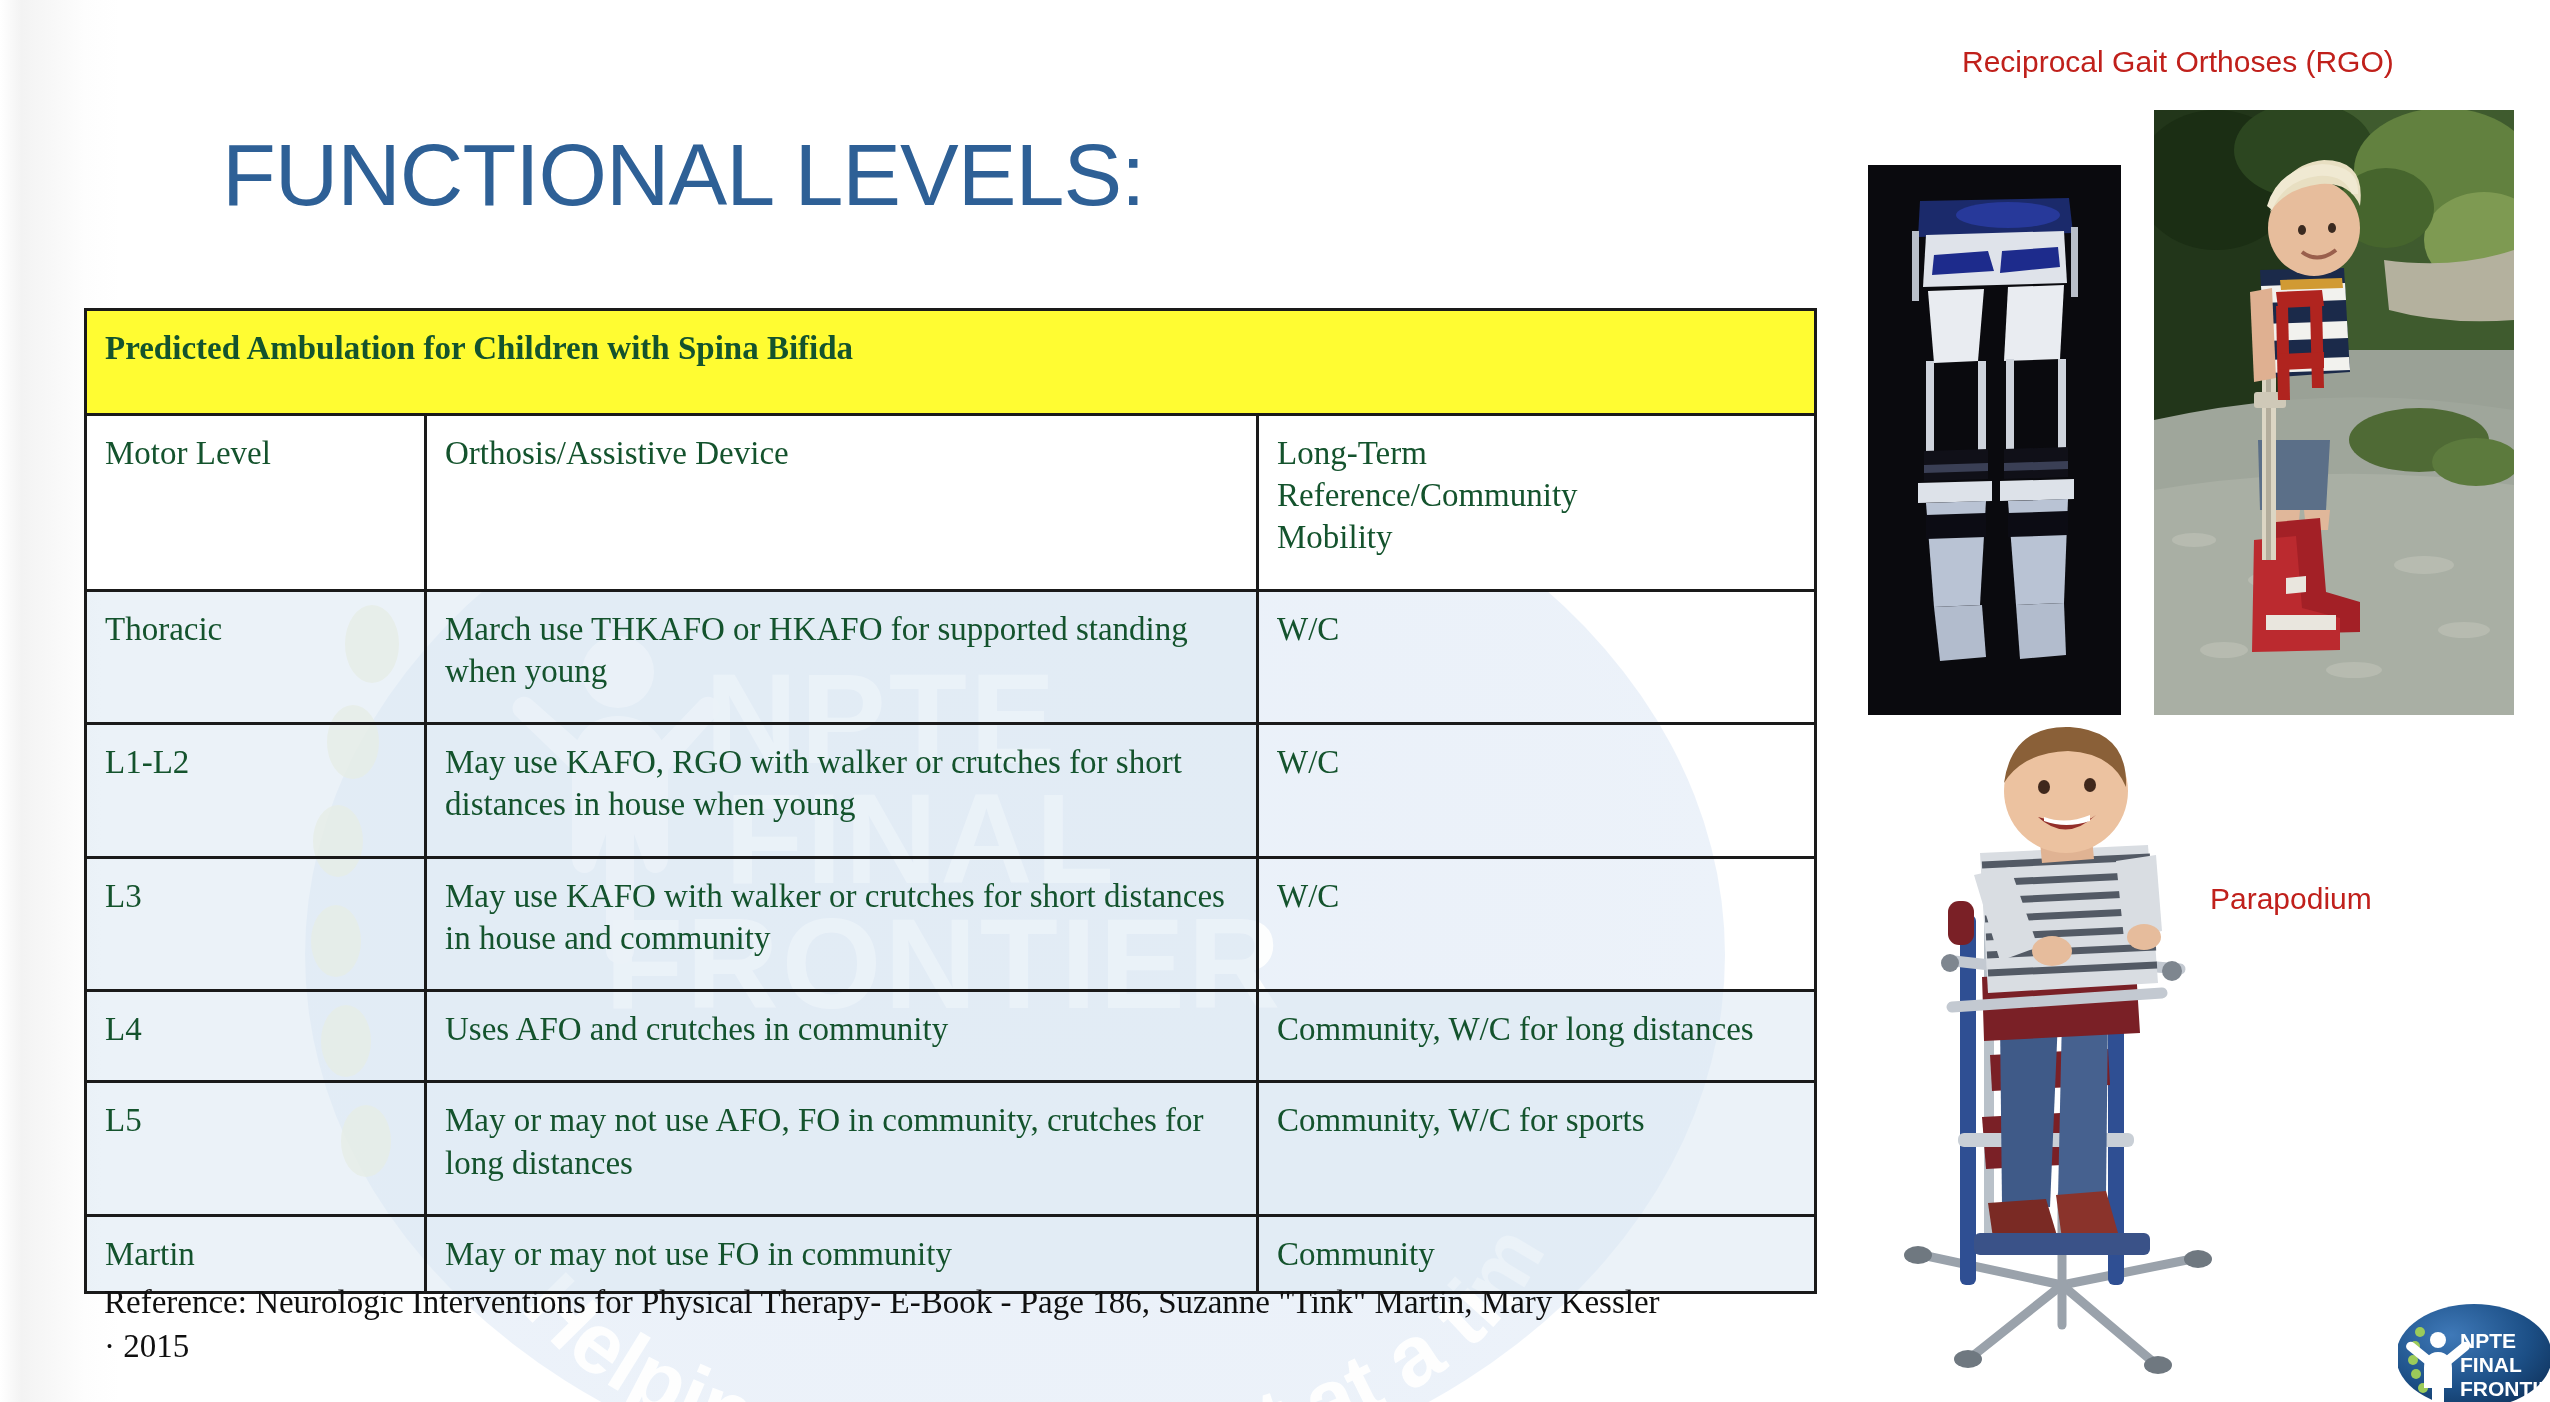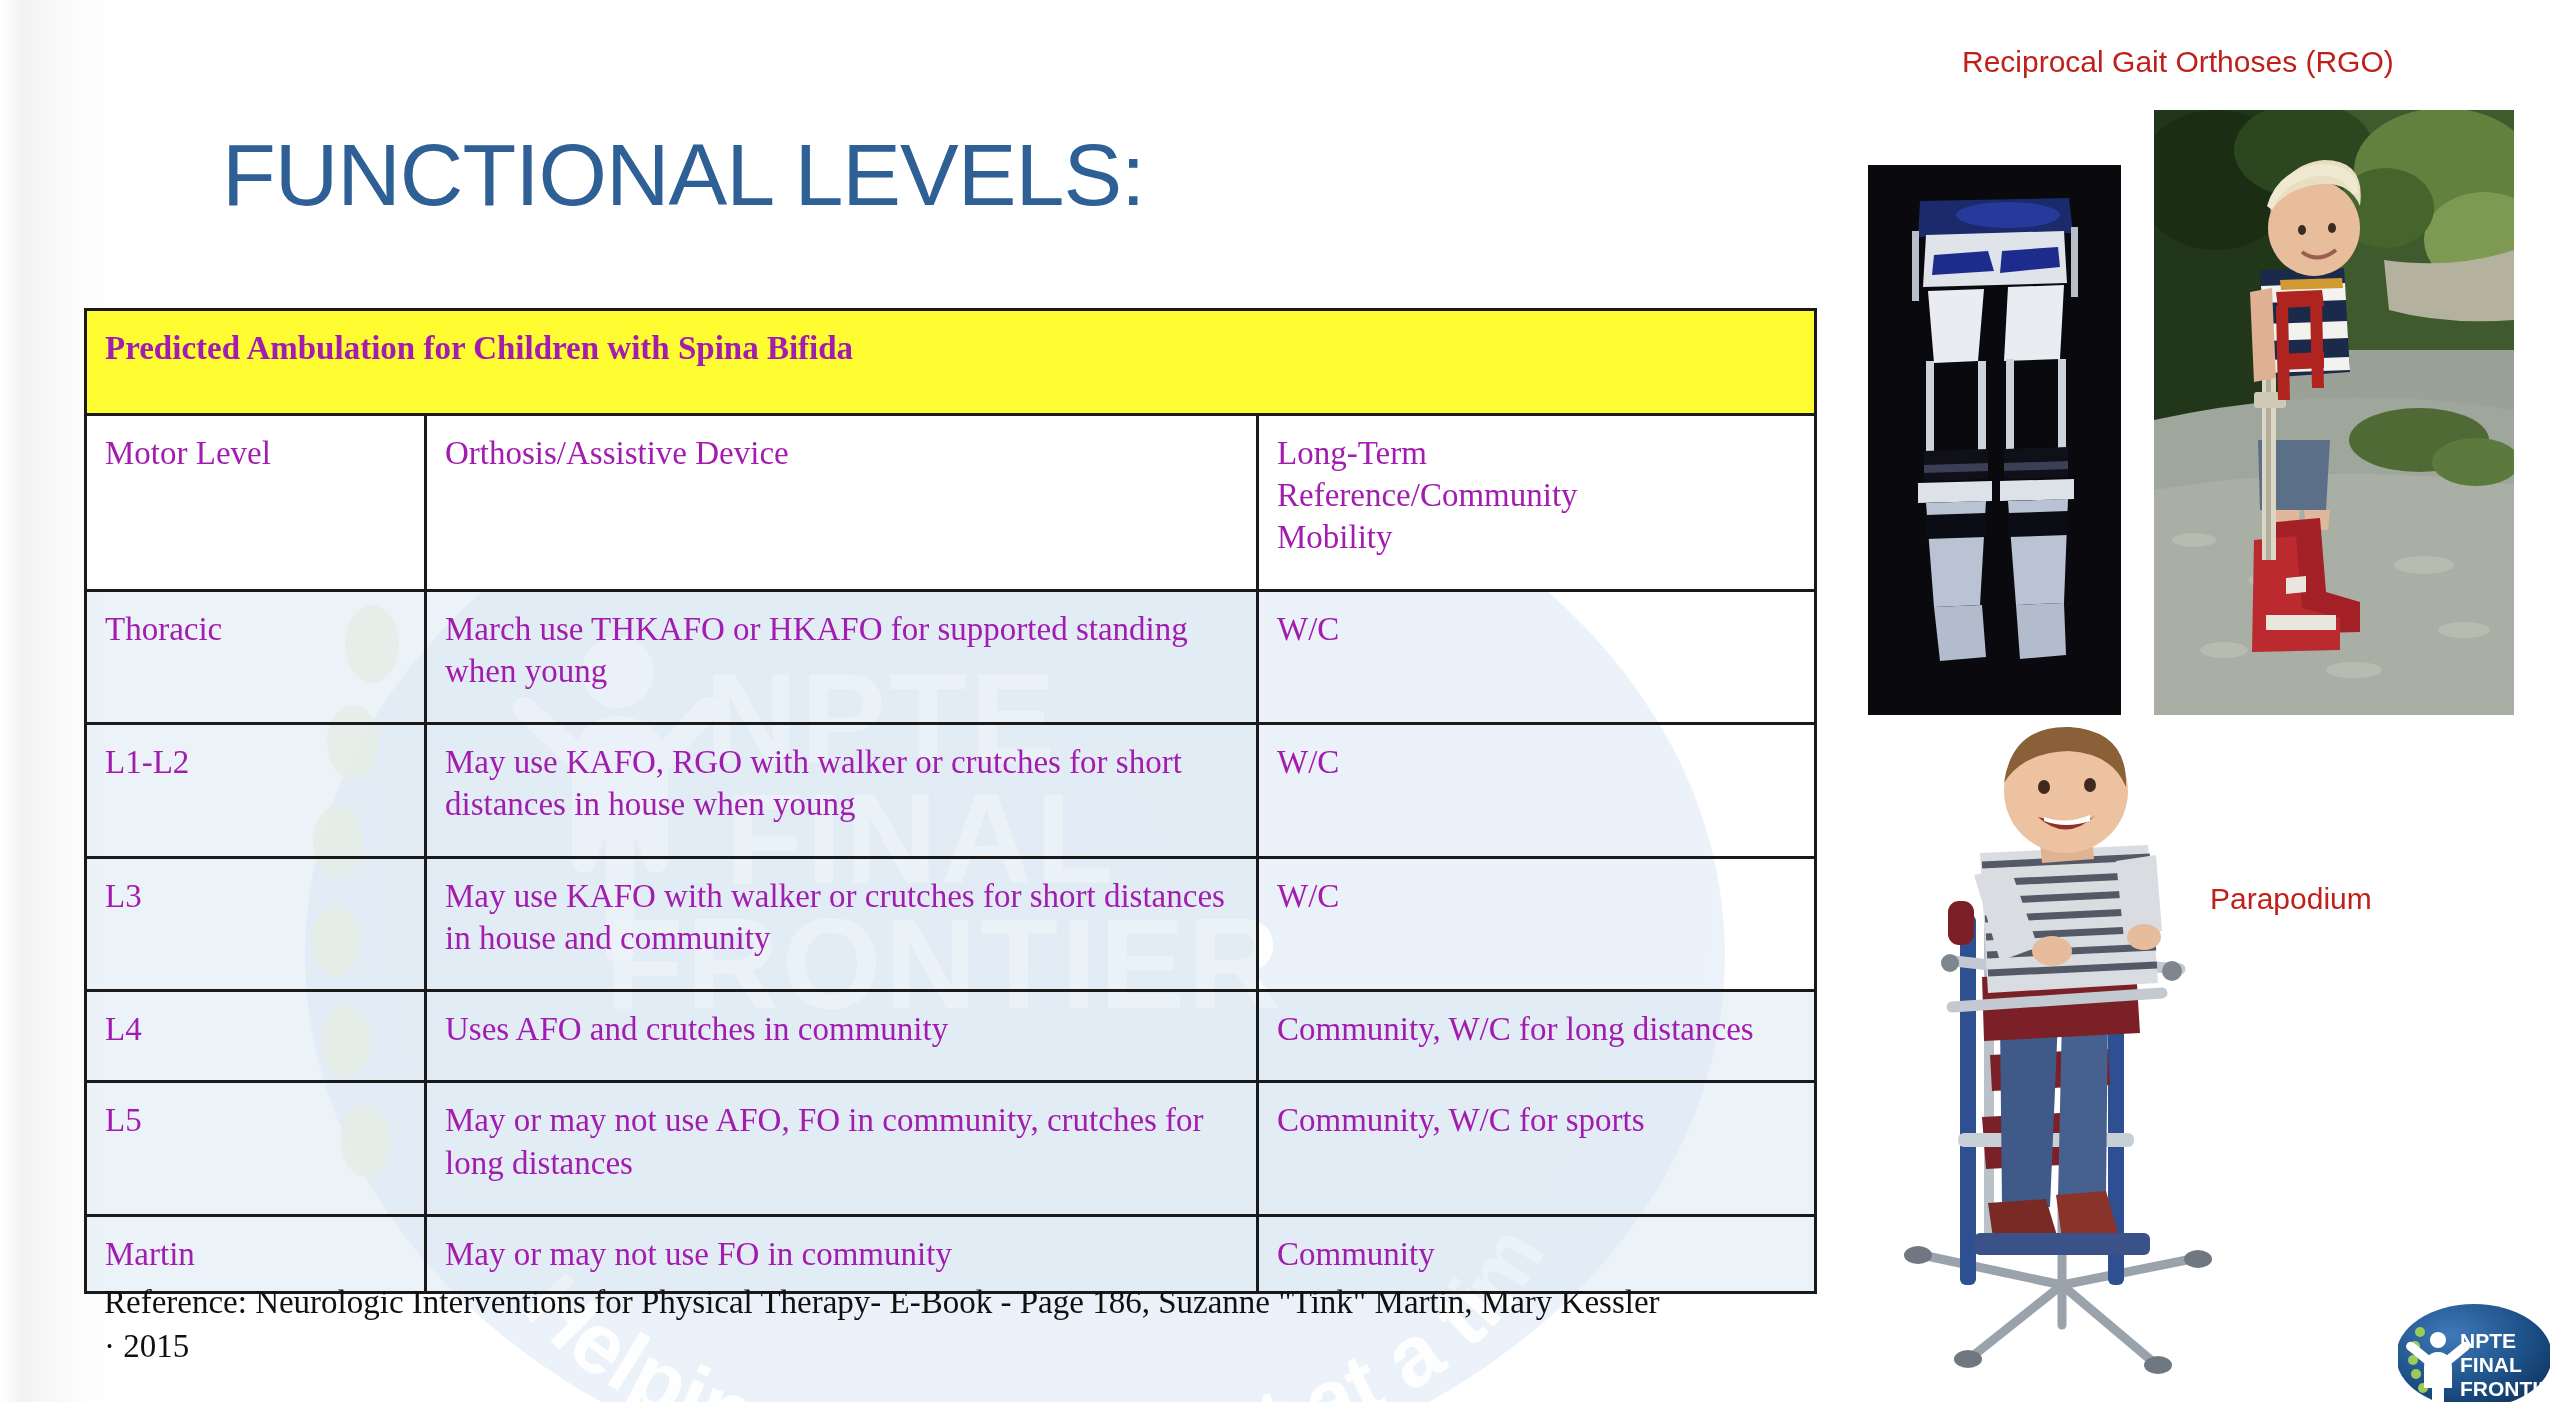--- a/index.html
+++ b/index.html
@@ -115,21 +115,21 @@
     width: 1730px;
     table-layout: fixed;
     background: transparent;
   }
   table.pred td {
     border: 3px solid #1a1a1a;
     vertical-align: top;
     font-family: "Liberation Serif", serif;
     font-size: 33px;
     line-height: 1.28;
-    color: #a21caf;
+    color: #14532d;
     padding: 16px 18px 30px 18px;
   }
   td.banner {
     background: #fffc32;
     color: #c9242b;
     font-weight: 700;
     font-size: 34px;
     padding: 14px 18px 18px 18px;
     height: 56px;
   }

